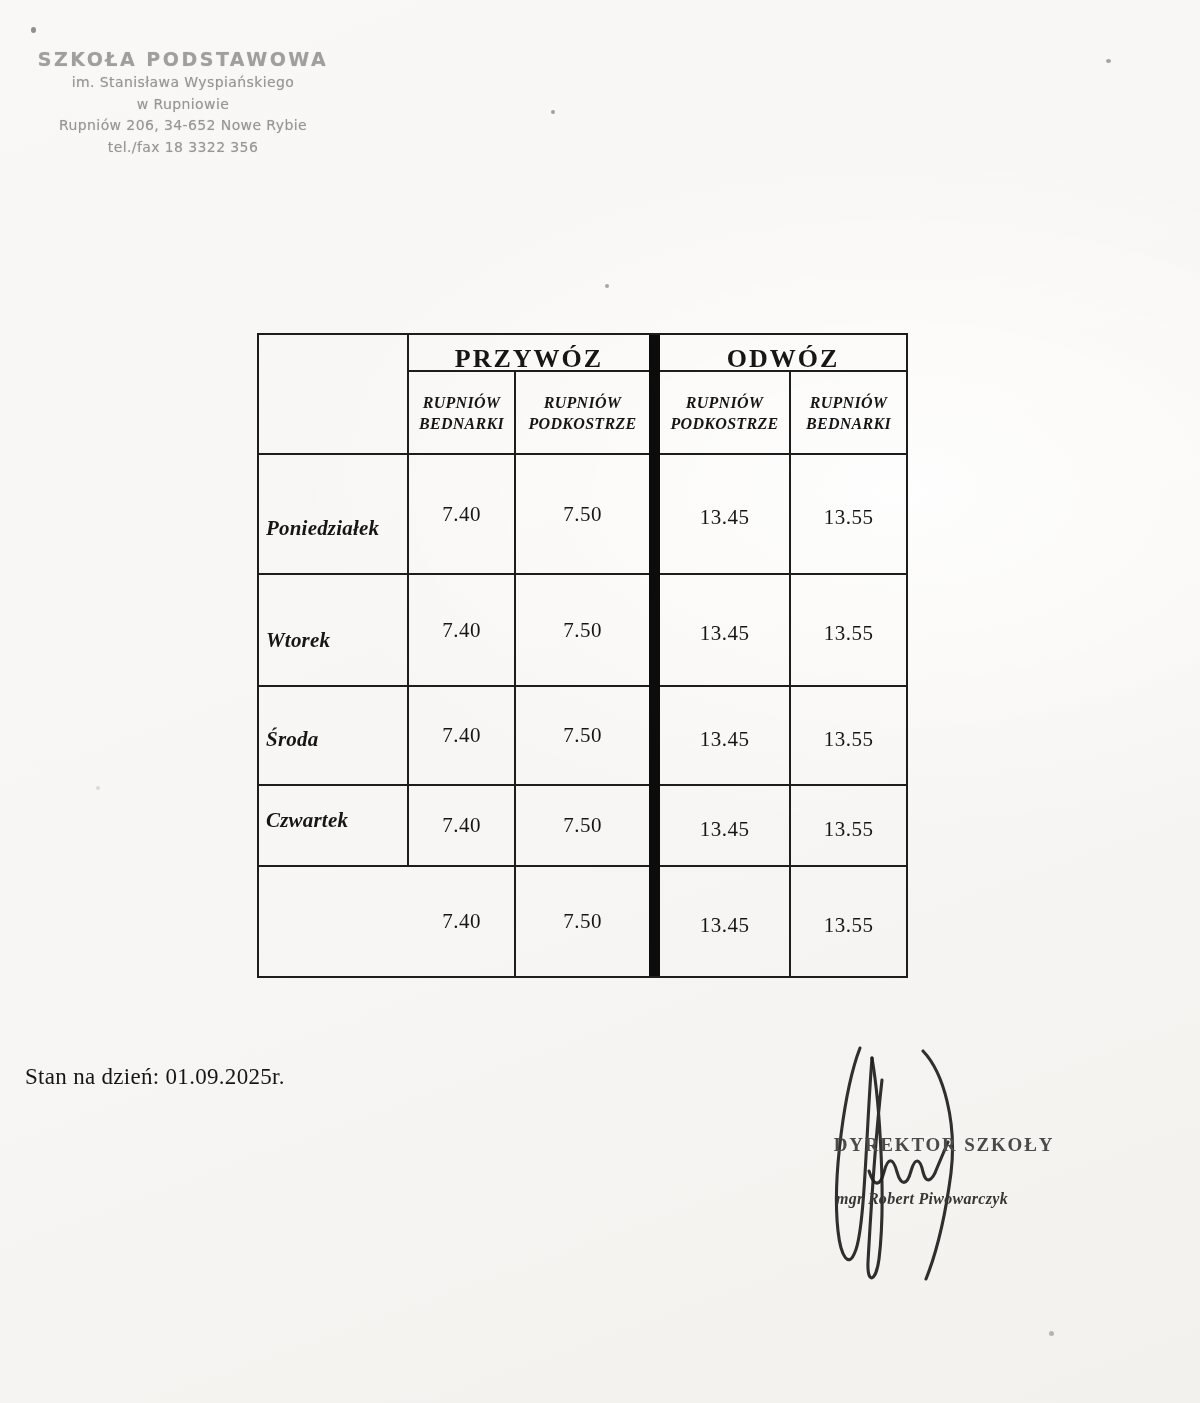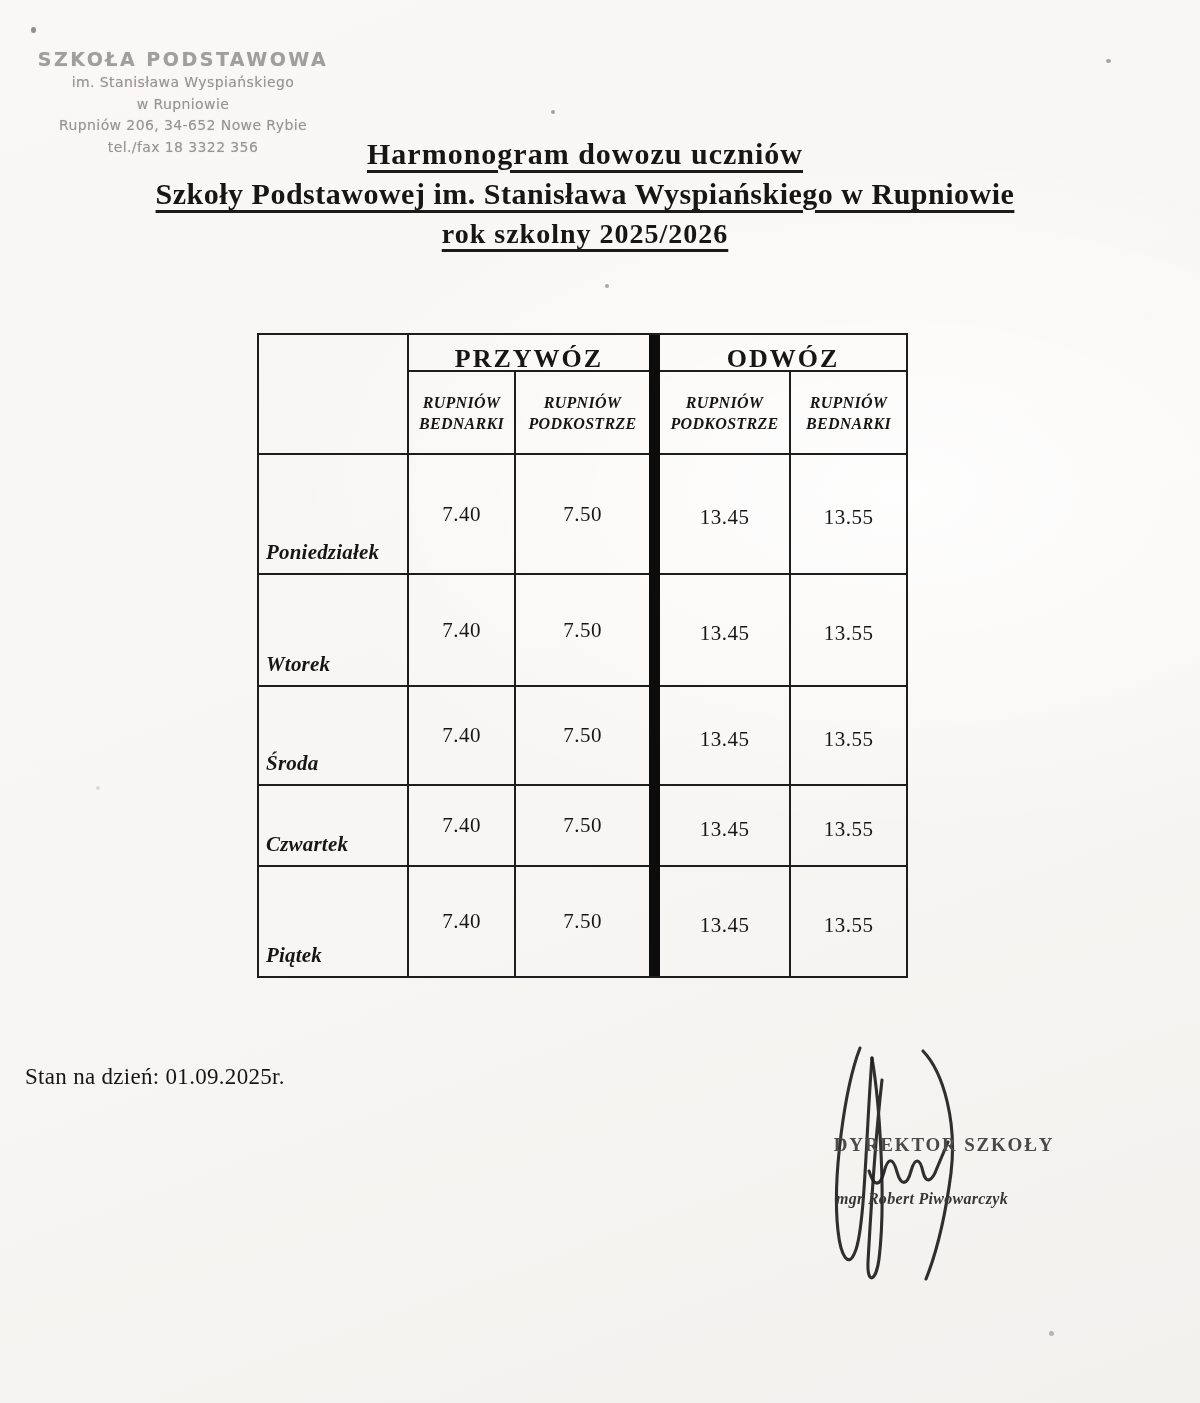--- a/index.html
+++ b/index.html
@@ -70,21 +70,21 @@
     grid-row: 2;
     font-size: 16px; font-weight: bold; font-style: italic;
     text-align: center; line-height: 21px; letter-spacing: .3px;
     padding: 0 2px;
   }
 
   .day-cell {
     grid-column: 1;
     font-size: 21px; font-weight: bold; font-style: italic;
     justify-content: flex-start; align-items: flex-end;
-    padding: 0 4px 8px 7px;
+    padding: 0 4px 32px 7px;
     letter-spacing: .2px;
   }
   .time-cell { font-size: 21px; letter-spacing: .5px; }
   .time-odwoz > span { transform: translateY(-13px); display:inline-block;margin-top:33px; }
 
   
   .status-line { position: absolute; left: 25px; top: 1064px; font-size: 23px; letter-spacing: .3px; }
 
   .director-title {
     position: absolute; left: 810px; top: 1134px; width: 232px;
@@ -114,25 +114,20 @@
 <div class="page">
 
   <div class="stamp">
     <div class="stamp-line1">SZKOŁA PODSTAWOWA</div>
     <div class="stamp-line">im. Stanisława Wyspiańskiego</div>
     <div class="stamp-line">w Rupniowie</div>
     <div class="stamp-line">Rupniów 206, 34-652 Nowe Rybie</div>
     <div class="stamp-line">tel./fax 18 3322 356</div>
   </div>
 
-  <div class="title-block">
-    <div class="title-line title-1">Harmonogram dowozu uczniów</div>
-    <div class="title-line title-2">Szkoły Podstawowej im. Stanisława Wyspiańskiego w Rupniowie</div>
-    <div class="title-line title-3">rok szkolny 2025/2026</div>
-  </div>
 
   <div class="sched">
     <div class="cell corner br bb"></div>
     <div class="cell group-hdr gh-przywoz bb">PRZYWÓZ</div>
     <div class="divider"></div>
     <div class="cell group-hdr gh-odwoz bb">ODWÓZ</div>
 
     <div class="cell sub-hdr br bb" style="grid-column:2">RUPNIÓW BEDNARKI</div>
     <div class="cell sub-hdr bb" style="grid-column:3">RUPNIÓW PODKOSTRZE</div>
     <div class="cell sub-hdr br bb" style="grid-column:5">RUPNIÓW PODKOSTRZE</div>
@@ -171,21 +166,20 @@
     <div class="cell day-cell br bb" style="grid-row:6">Czwartek</div>
     <div class="cell time-cell br bb" style="grid-row:6;grid-column:2">7.40</div>
     <div class="cell time-cell bb" style="grid-row:6;grid-column:3">7.50</div>
     <div class="cell time-cell time-odwoz br bb" style="grid-row:6;grid-column:5">
         <span>13.45</span>
       </div>
     <div class="cell time-cell time-odwoz bb" style="grid-row:6;grid-column:6">
         <span>13.55</span>
       </div>
 
-    <div class="cell day-cell br" style="grid-row:7">Piątek</div>
     <div class="cell time-cell br" style="grid-row:7;grid-column:2">7.40</div>
     <div class="cell time-cell" style="grid-row:7;grid-column:3">7.50</div>
     <div class="cell time-cell time-odwoz br" style="grid-row:7;grid-column:5">
         <span>13.45</span>
       </div>
     <div class="cell time-cell time-odwoz" style="grid-row:7;grid-column:6">
         <span>13.55</span>
       </div>
   </div>
 

